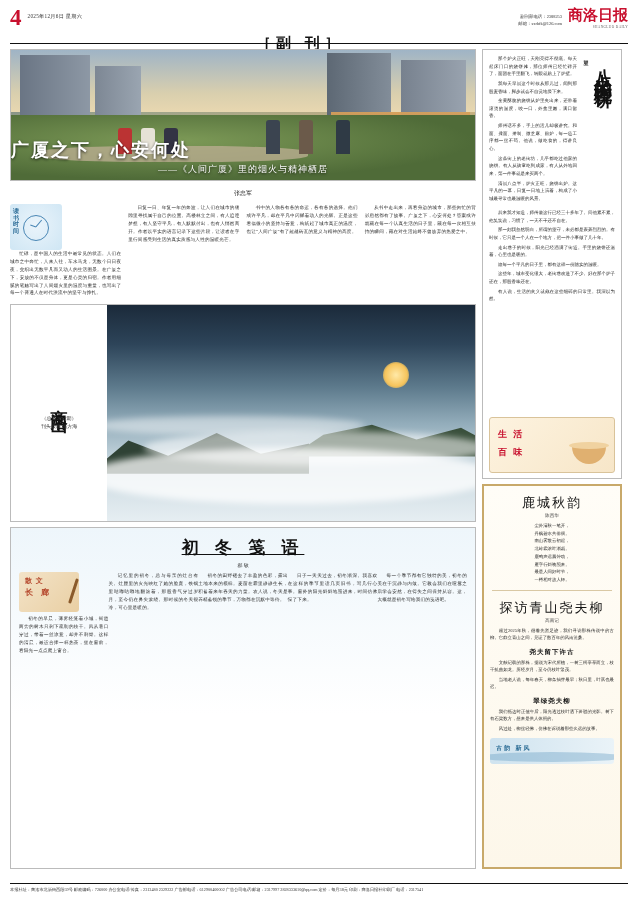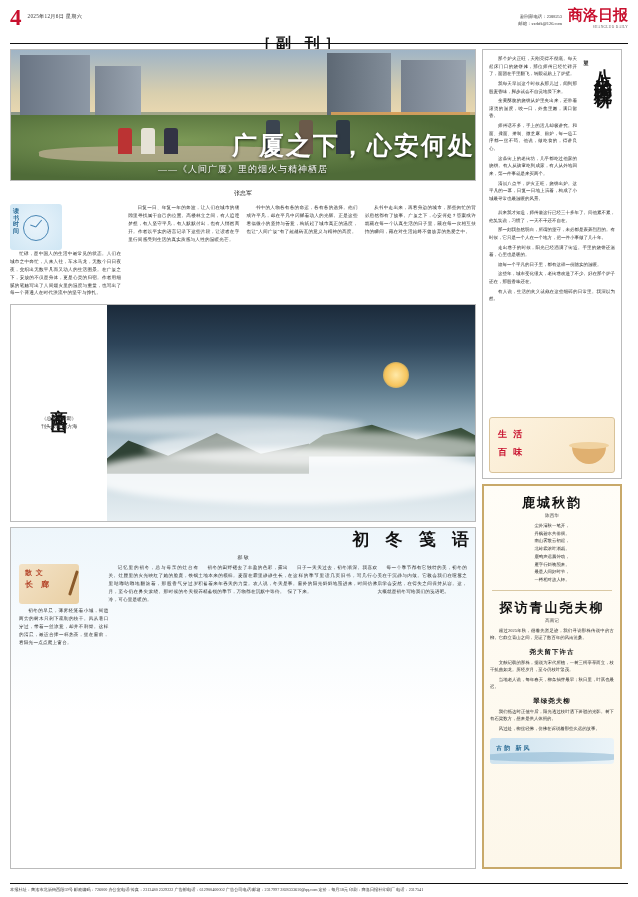--- a/index.html
+++ b/index.html
@@ -44,22 +44,22 @@
   .hero .bldgC { position:absolute; right:18%; top:2%; width:14%; height:50%; background:linear-gradient(90deg,#5d6874,#828d99); }
   .hero .bldgD { position:absolute; right:2%; top:8%; width:14%; height:44%; background:linear-gradient(90deg,#77818e,#99a3af); }
   .hero .shop { position:absolute; right:1%; bottom:22%; width:30%; height:30%; background:linear-gradient(180deg,#d8a15a,#b4702f); opacity:.92; }
   .hero .lawn { position:absolute; left:0; right:0; bottom:0; height:50%; background: radial-gradient(ellipse at 35% 40%, #7d9a57, #4f6b38 70%); }
   .hero .path { position:absolute; left:6%; bottom:14%; width:58%; height:12%; background:#b9ac90; border-radius:40%; opacity:.8; }
   .hero .fig { position:absolute; bottom:20%; width:3%; height:20%; background:#2e3b46; border-radius:3px 3px 0 0; }
   .hero .f1 { left:23%; background:#b33; } .hero .f2 { left:28%; background:#e6e2d6; }
   .hero .f3 { left:33%; background:#334; } .hero .f4 { left:55%; background:#3b4450; height:26%; }
   .hero .f5 { left:62%; background:#6b5a4a; height:26%; } .hero .f6 { left:70%; background:#2f3a45; height:26%; }
   .hero-title {
-    position:absolute; left:0; right:0; bottom: 18px; text-align:right;
-    font-size: 25px; font-weight: bold; color:#ffffff; letter-spacing:2px;
+    position:absolute; left:0; right:0; bottom: 18px; text-align:left;
+    font-size: 18px; font-weight: bold; color:#ffffff; letter-spacing:2px;
     text-shadow: 0 1px 3px rgba(0,0,0,.75);
   }
   .hero-sub {
     position:absolute; left:0; right:0; bottom: 4px; text-align:center;
     font-size: 9px; color:#fff; letter-spacing:1px; text-shadow:0 1px 3px rgba(0,0,0,.8);
   }
   .byline-center { text-align:center; font-size:6px; color:#222; padding:3px 0 1px; }
 
   
   .art3 { display:flex; gap: 7px; }
@@ -91,21 +91,21 @@
   .sl-photo .c1 { bottom:8%; height:26%; left:-6%; right:-6%; }
   .sl-photo .c2 { bottom:26%; height:16%; left:10%; right:-4%; background:rgba(255,255,255,.55); }
   .sl-photo .c3 { bottom:40%; height:9%; left:-4%; right:30%; background:rgba(255,255,255,.45); }
   .sl-photo .ridge { position:absolute; background:#2f4235; }
   .sl-photo .r1 { left:-5%; bottom:22%; width:60%; height:22%; clip-path: polygon(0 100%, 18% 30%, 36% 62%, 58% 14%, 78% 58%, 100% 36%, 100% 100%); }
   .sl-photo .r2 { right:-5%; bottom:30%; width:55%; height:18%; background:#3a503c; clip-path: polygon(0 100%, 16% 44%, 40% 18%, 62% 56%, 84% 26%, 100% 70%, 100% 100%); }
 
   
   .chudong { border:1px solid #bbb; flex:1; position:relative; overflow:hidden;
     background: linear-gradient(180deg,#eef6fb 0%, #ffffff 55%); }
-  .cd-title { text-align:right; font-size: 17px; letter-spacing:6px; font-weight:bold; color:#111; }
+  .cd-title { text-align:center; font-size: 17px; letter-spacing:6px; font-weight:bold; padding-top:8px; color:#111;text-decoration:underline; }
   .cd-author { text-align:center; font-size:5px; color:#333; padding:3px 0 4px; }
   .cd-body { display:flex; padding: 0 8px 6px; }
   .sanwen {
     width: 60px; height: 40px; flex:none; border-radius:3px;
     background: linear-gradient(135deg,#f3e3c8,#e9cfa3);
     position:relative; overflow:hidden;
   }
   .sanwen .t1 { position:absolute; left:6px; top:4px; font-size:7px; color:#b4452a; font-weight:bold; letter-spacing:1px; }
   .sanwen .t2 { position:absolute; left:6px; top:15px; font-size:8px; color:#b4452a; font-weight:bold; letter-spacing:3px; }
   .sanwen .brush { position:absolute; right:4px; top:6px; width:3px; height:26px; background:#8a5a2b; transform:rotate(18deg); border-radius:2px; }
@@ -129,21 +129,21 @@
   .shenghuo .s1 { position:absolute; left:8px; top:10px; font-size:9px; color:#c8102e; font-weight:bold; letter-spacing:2px; }
   .shenghuo .s2 { position:absolute; left:8px; top:28px; font-size:9px; color:#c8102e; font-weight:bold; letter-spacing:2px; }
   .shenghuo .bowl { position:absolute; right:8px; bottom:8px; width:34px; height:18px; border-radius:0 0 18px 18px; background:#e0b070; }
   .shenghuo .bowl:before { content:""; position:absolute; left:-3px; top:-4px; width:40px; height:7px; border-radius:50%; background:#f0d2a0; }
 
   .poembox {
     border: 2px solid #c8a96a; padding: 6px; flex:1;
     background: linear-gradient(180deg,#fffdf7,#fdf7ea);
     display:flex; flex-direction:column;
   }
-  .pb-title { text-align:center; font-size: 13px; font-weight:bold; letter-spacing:2px; color:#111; margin: 2px 0 1px; }
+  .pb-title { text-align:center; font-size: 13px; font-weight:normal; letter-spacing:2px; color:#111; margin: 2px 0 1px; }
   .pb-author { text-align:center; font-size:4.6px; color:#444; margin-bottom:4px; }
   .pb-lines { font-size:4.4px; line-height:1.75; text-align:center; color:#2a2a2a; }
   .pb-div { height:1px; background:#d9c8a4; margin:6px 2px; }
   .pb-sub { text-align:center; font-size:6.5px; font-weight:bold; letter-spacing:1px; color:#111; margin:4px 0 2px; }
   .pb-body { font-size:4.4px; line-height:1.7; text-align:justify; color:#2a2a2a; }
   .pb-body p { text-indent:2em; margin-bottom:2px; }
   .ornament { height: 26px; margin-top:4px; border-radius:3px;
     background: linear-gradient(90deg,#cfe3ef,#eaf3f8);
     position:relative; overflow:hidden; }
   .ornament .w { position:absolute; left:-10%; right:-10%; bottom:2px; height:10px; border-radius:50%; background:rgba(90,150,190,.35); }

